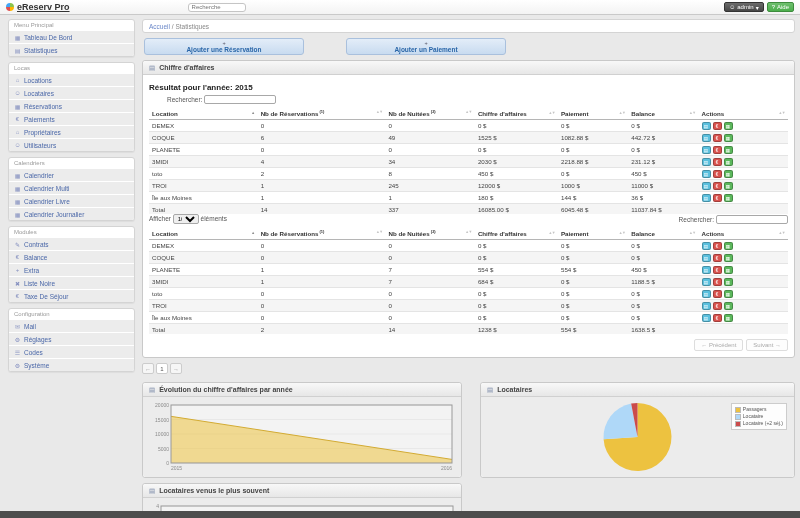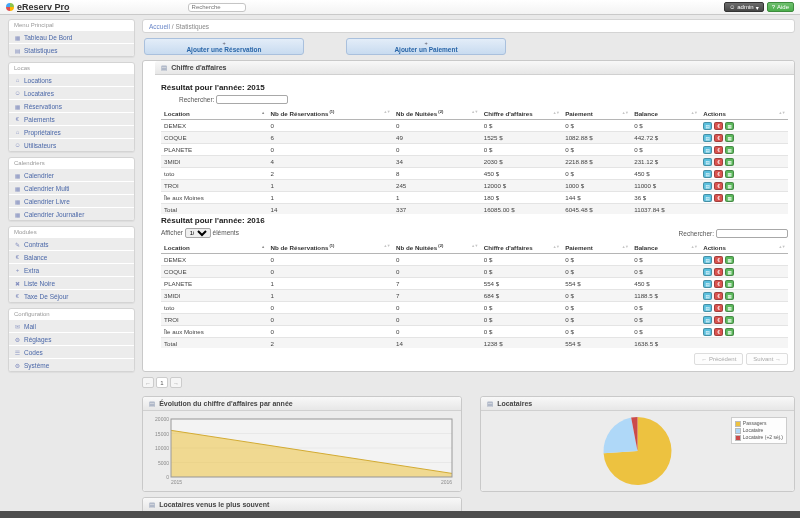--- a/index.html
+++ b/index.html
@@ -35,21 +35,21 @@
   
   .crumb-card { background:#fff; border:1px solid #d4d4d4; border-radius:3px;
     padding:2.5px 6px; font-size:6.5px; color:#888; margin-bottom:5px; }
   .crumb-card .lnk { color:#6a87c8; cursor:pointer; }
   .quick-row { display:flex; gap:42px; margin:0 0 5px 2px; }
   .quick-btn { width:160px; height:17px; background:linear-gradient(#e3edf8,#c8dbf0);
     border:1px solid #a9c0dd; border-radius:3px; color:#2a66a8; font-weight:bold; font-size:6.5px;
     display:flex; flex-direction:column; align-items:center; justify-content:center; cursor:pointer; }
   .quick-btn .plus { color:#556; font-size:5.5px; line-height:5px; font-weight:normal; }
   
-  .panel { background:#fff; border:1px solid #c9c9c9; border-radius:3px; margin-bottom:5px;padding-left:12px; }
+  .panel { background:#fff; border:1px solid #c9c9c9; border-radius:3px; margin-bottom:5px; }
   .panel-hd { background:linear-gradient(#f8f8f8,#e7e7e7); border-bottom:1px solid #d0d0d0;
     padding:2.5px 6px; font-weight:bold; color:#444; font-size:7px; display:flex; align-items:center;
     gap:4px; border-radius:3px 3px 0 0; }
   .panel-hd .ico { color:#7a8aa8; font-size:6.5px; font-weight:normal; }
   .panel-bd { padding:6px; }
   .result-heading { font-size:8px; font-weight:bold; color:#222; margin:2px 0 3px; }
   .dt-controls { display:flex; justify-content:space-between; align-items:center;
     margin-bottom:3px; font-size:6.5px; color:#555; }
   .dt-controls.single { justify-content:flex-start; padding-left:18px; }
   .dt-search { width:72px; height:9px; border:1px solid #a8a8a8; border-radius:2px;
@@ -318,21 +318,20 @@
                 <td>Total</td>
                 <td>14</td>
                 <td>337</td>
                 <td>16085.00 $</td>
                 <td>6045.48 $</td>
                 <td>11037.84 $</td>
                 <td></td>
               </tr>
             </tbody>
           </table>
-          <div class="result-heading">Résultat pour l'année: 2016</div>
           <div class="dt-controls">
             <div><span>Afficher </span><select class="dt-select"><option>10</option></select><span> éléments</span></div>
             <div><span>Rechercher:</span><input class="dt-search" style=""></div>
           </div>
           <table class="dt">
             <thead>
               <tr>
                 <th style="width:17%">Location<span class="sort on">▲</span></th>
                 <th style="width:20%">Nb de Réservations<sup> (1)</sup><span class="sort">▲▼</span></th>
                 <th style="width:14%">Nb de Nuitées<sup> (2)</sup><span class="sort">▲▼</span></th>

